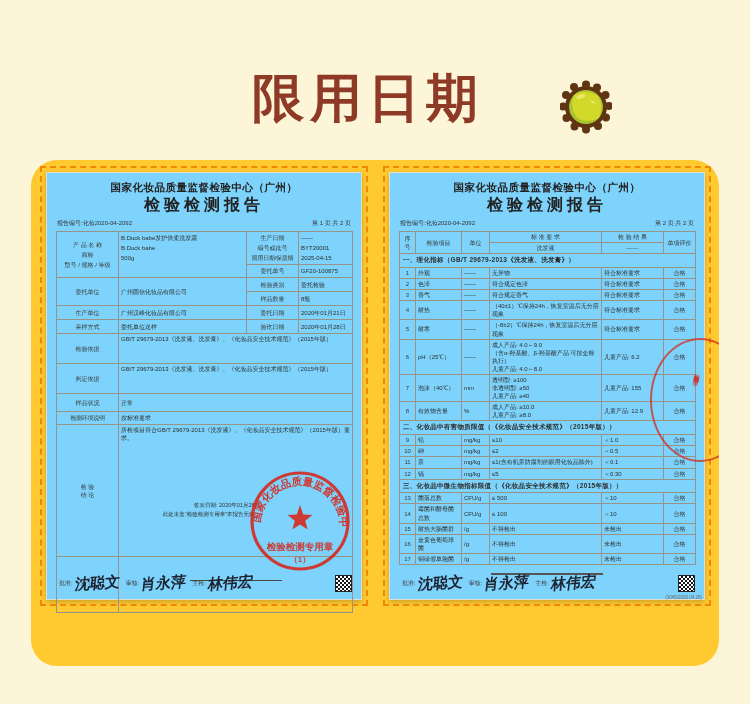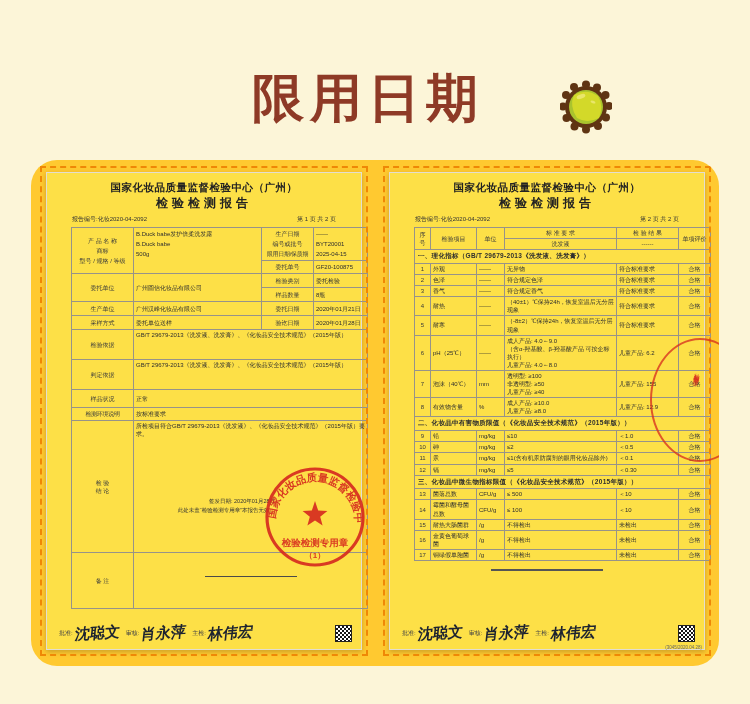--- a/index.html
+++ b/index.html
@@ -6,29 +6,29 @@
   body{width:750px;height:704px;background:#fcf5d8;font-family:"Liberation Sans",sans-serif;position:relative;overflow:hidden}
 
   .main-title{position:absolute;top:64px;left:0;width:736px;text-align:center;
     font-size:52px;font-weight:800;color:#8e3a26;letter-spacing:6px}
 
   .durian{position:absolute;left:560px;top:80px}
 
   .frame{position:absolute;left:31px;top:160px;width:688px;height:506px;
     background:#ffc930;border-radius:26px;overflow:hidden}
 
-  .doc{position:absolute;top:12px;width:316px;height:478px;background:#fde047;
+  .doc{position:absolute;top:12px;width:316px;height:428px;background:#7dd3fc;
     border:1px solid #e3ded0;box-shadow:0 2px 5px rgba(110,85,20,.35);
-    padding:6px 24px;box-sizing:border-box}
+    padding:6px 9px;box-sizing:border-box}
   .doc::before{content:"";position:absolute;inset:-7px;border:2px dashed #ef8806;pointer-events:none}
   .doc-left{left:15px}
   .doc-right{left:358px}
 
   .doc h1{margin:2px 0 0;text-align:center;font-size:10.5px;font-weight:700;color:#222;letter-spacing:.5px}
-  .doc h2{margin:0 0 3px;text-align:center;font-size:12px;font-weight:700;color:#222;letter-spacing:4px}
+  .doc h2{margin:0 0 3px;text-align:center;font-size:16px;font-weight:700;color:#222;letter-spacing:4px}
   .meta{display:flex;justify-content:space-between;font-size:6px;color:#333;margin:2px 1px 3px}
 
   table{width:100%;border-collapse:collapse;table-layout:fixed}
   td,th{border:1px solid #979389;font-size:6px;font-weight:400;color:#2e2e2e;
     padding:1px 2px;line-height:1.35;word-break:break-all;vertical-align:middle;text-align:left}
   .lbl{text-align:center;color:#3a3a3a}
   .pre{white-space:pre-line}
   .stack div{padding:1px 0}
 
   .conclusion-cell{position:relative;vertical-align:top}

